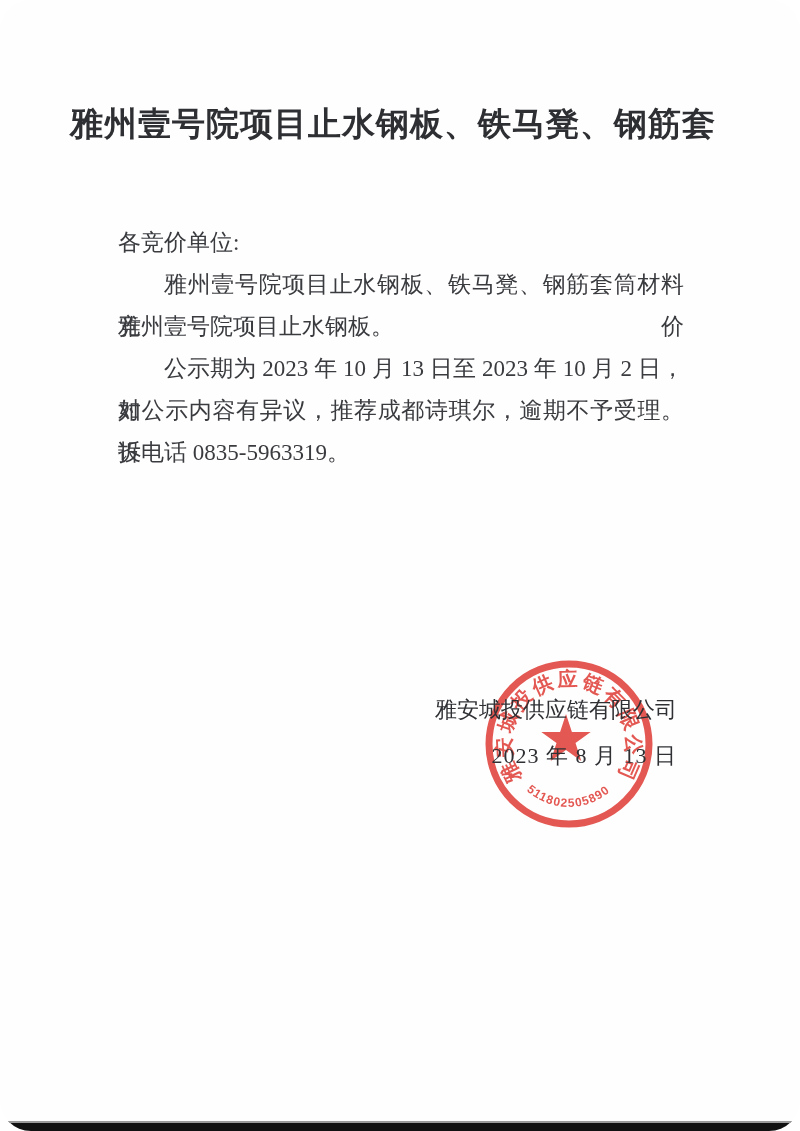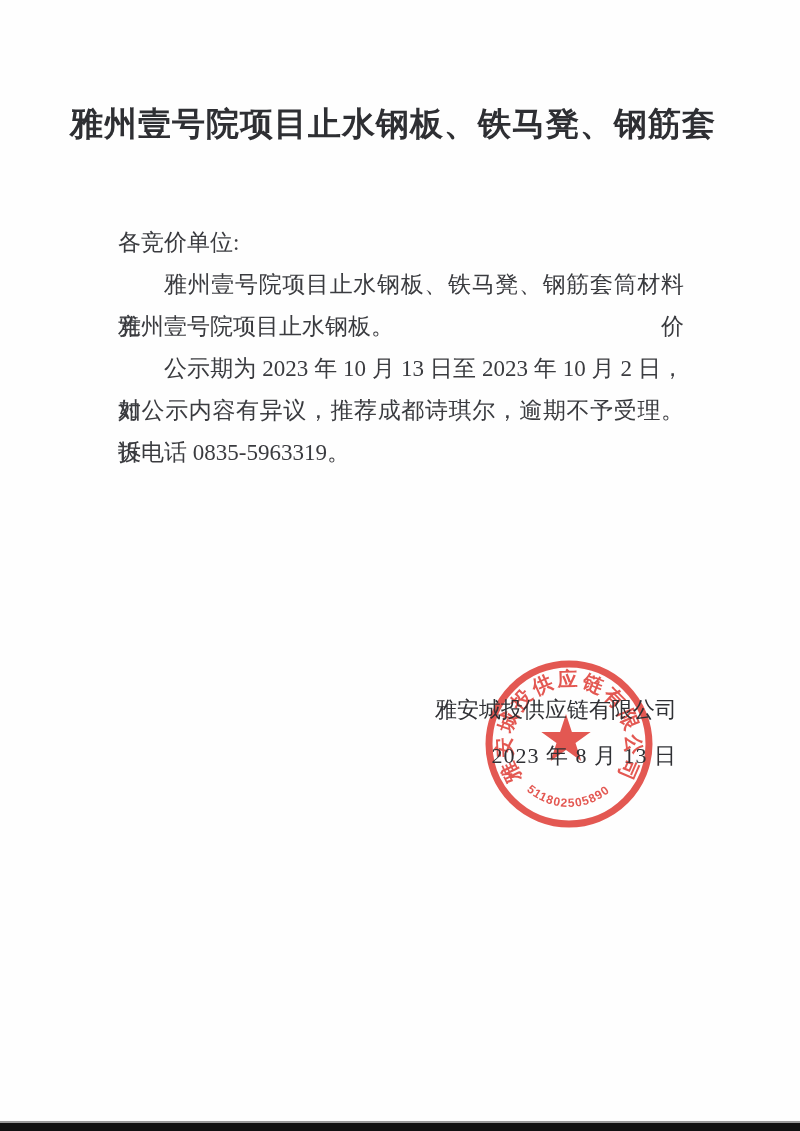--- a/index.html
+++ b/index.html
@@ -8,20 +8,21 @@
     background: #ffffff;
   }
   .page {
     position: relative;
     width: 800px;
     height: 1131px;
     background: #fefefe;
     overflow: hidden;
     font-family: "Liberation Serif", "DejaVu Serif", serif;
     color: #3a3b3f;
+    border-radius: 31px;
   }
   
   .doc-title {
     position: absolute;
     top: 93px;
     left: 0;
     right: 14px;
     text-align: center;
     font-size: 33px;
     line-height: 62px;

